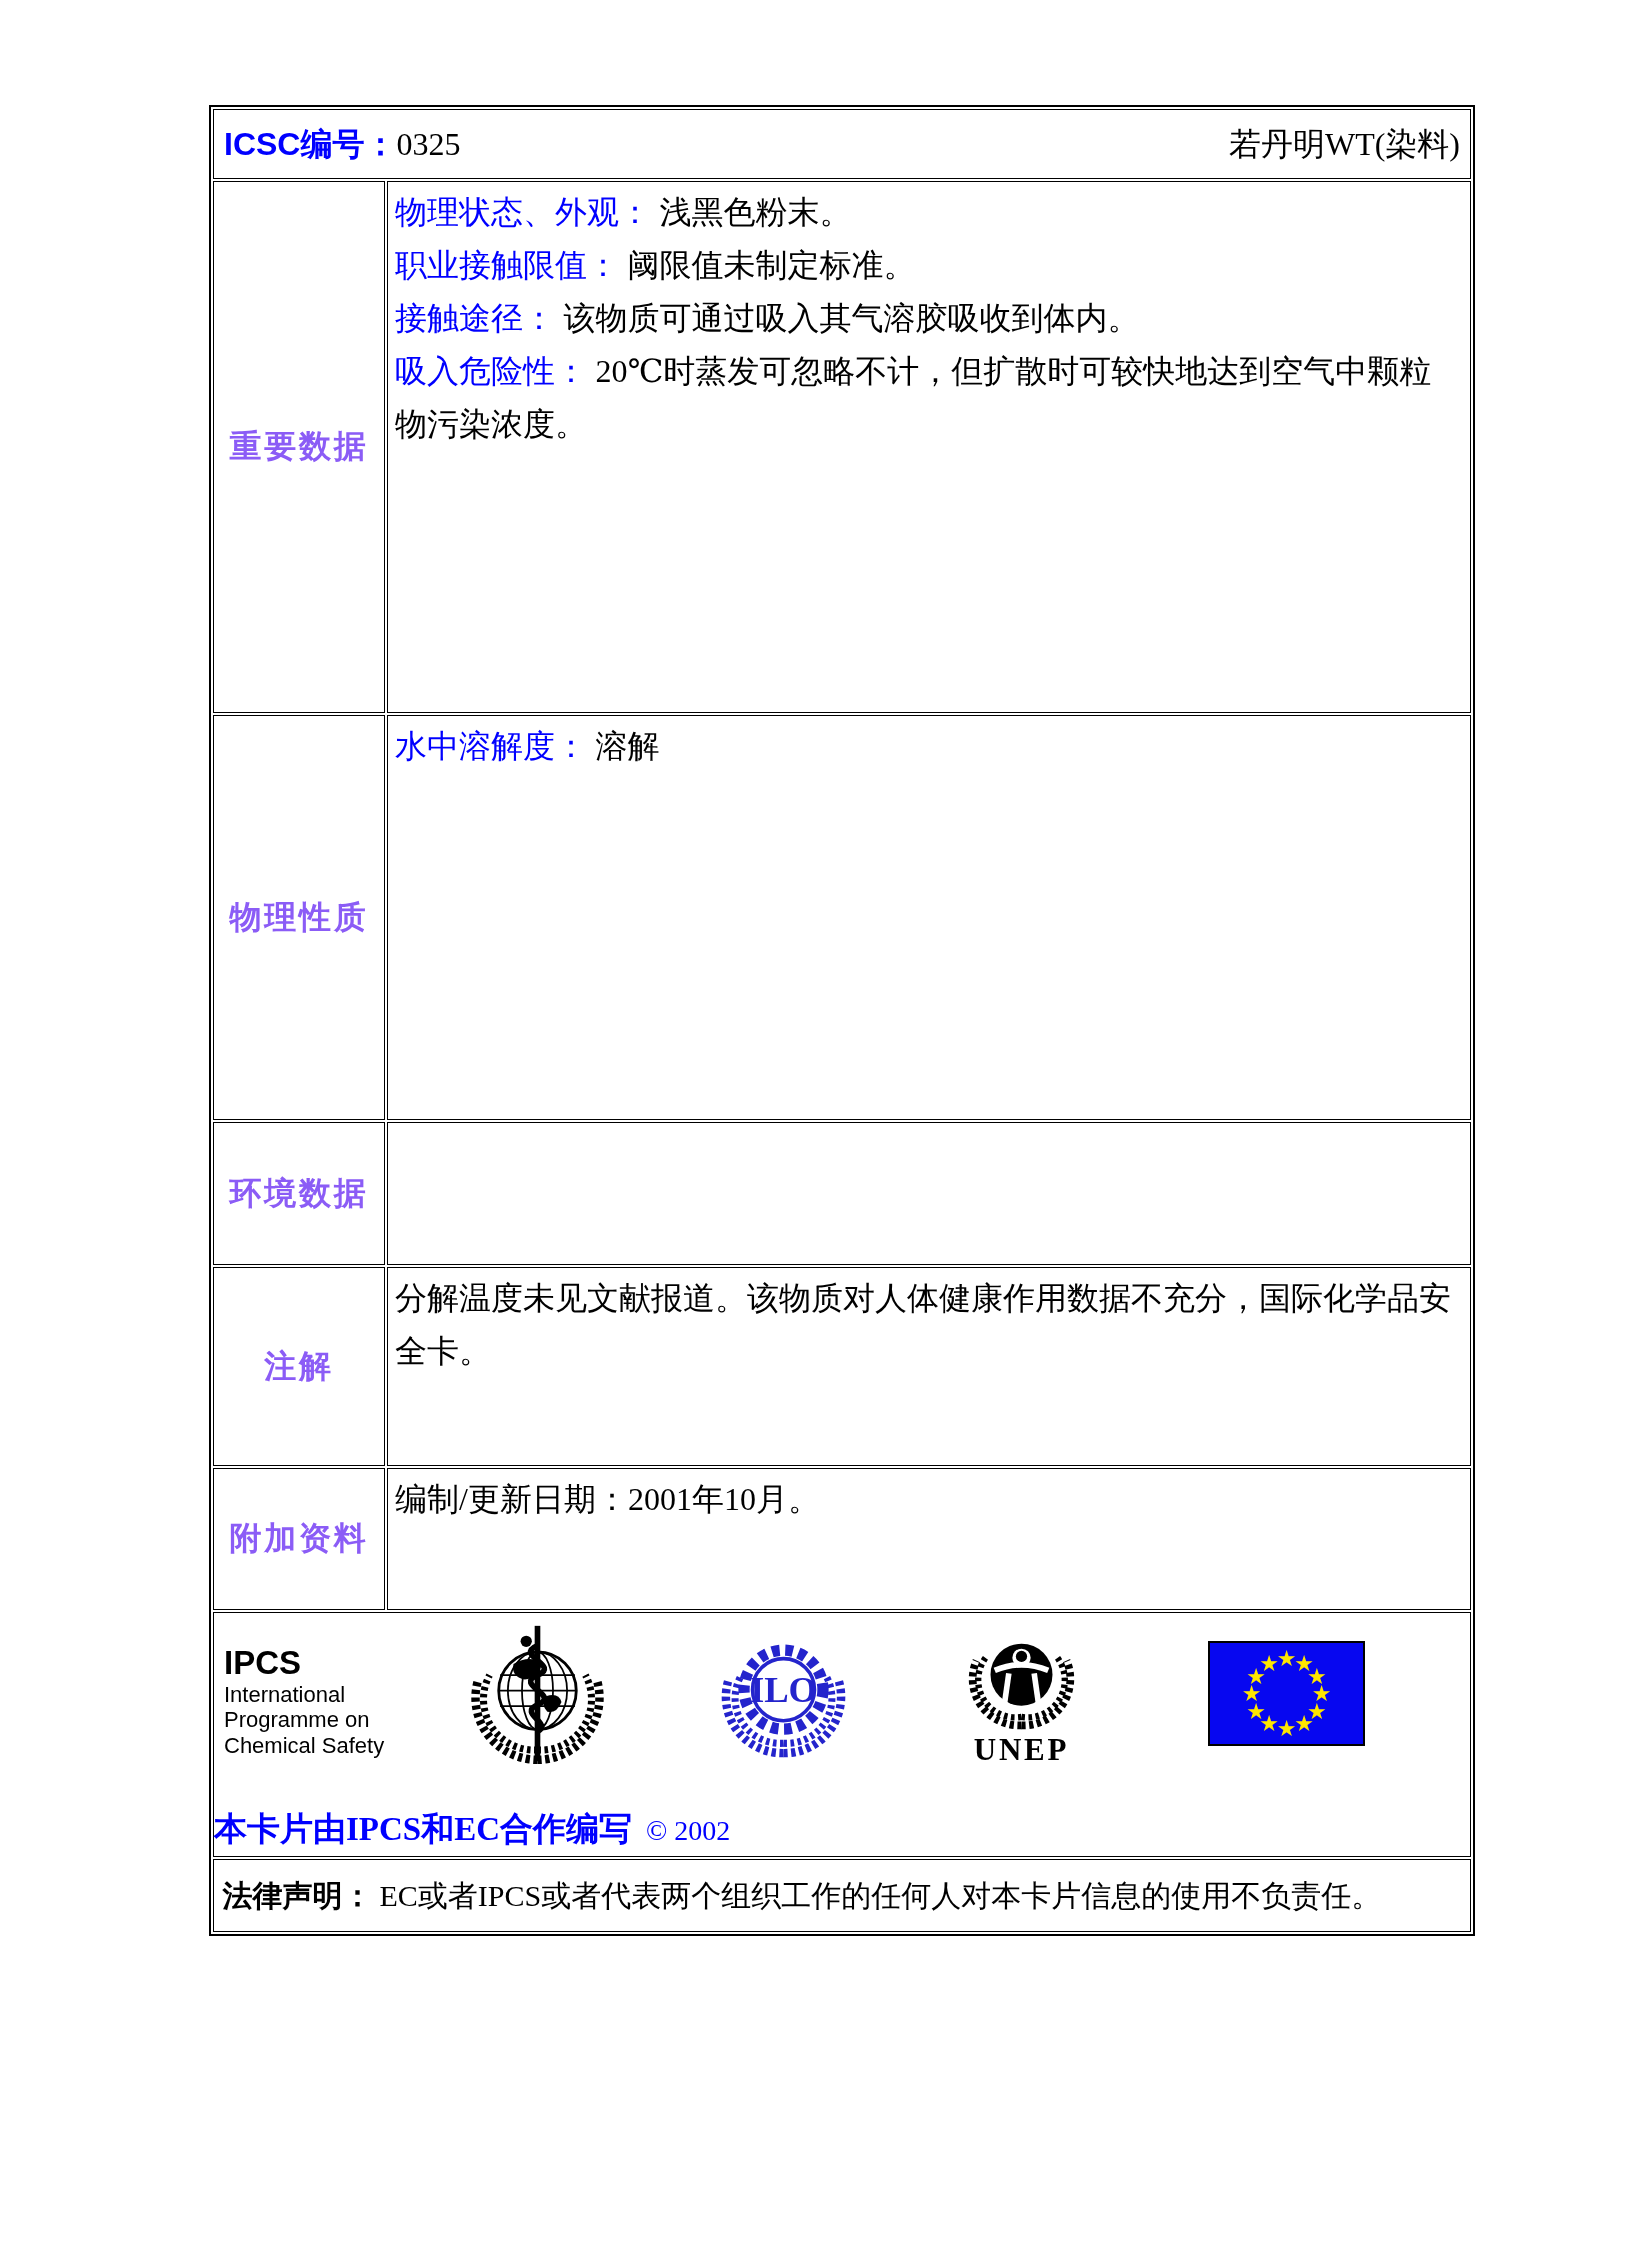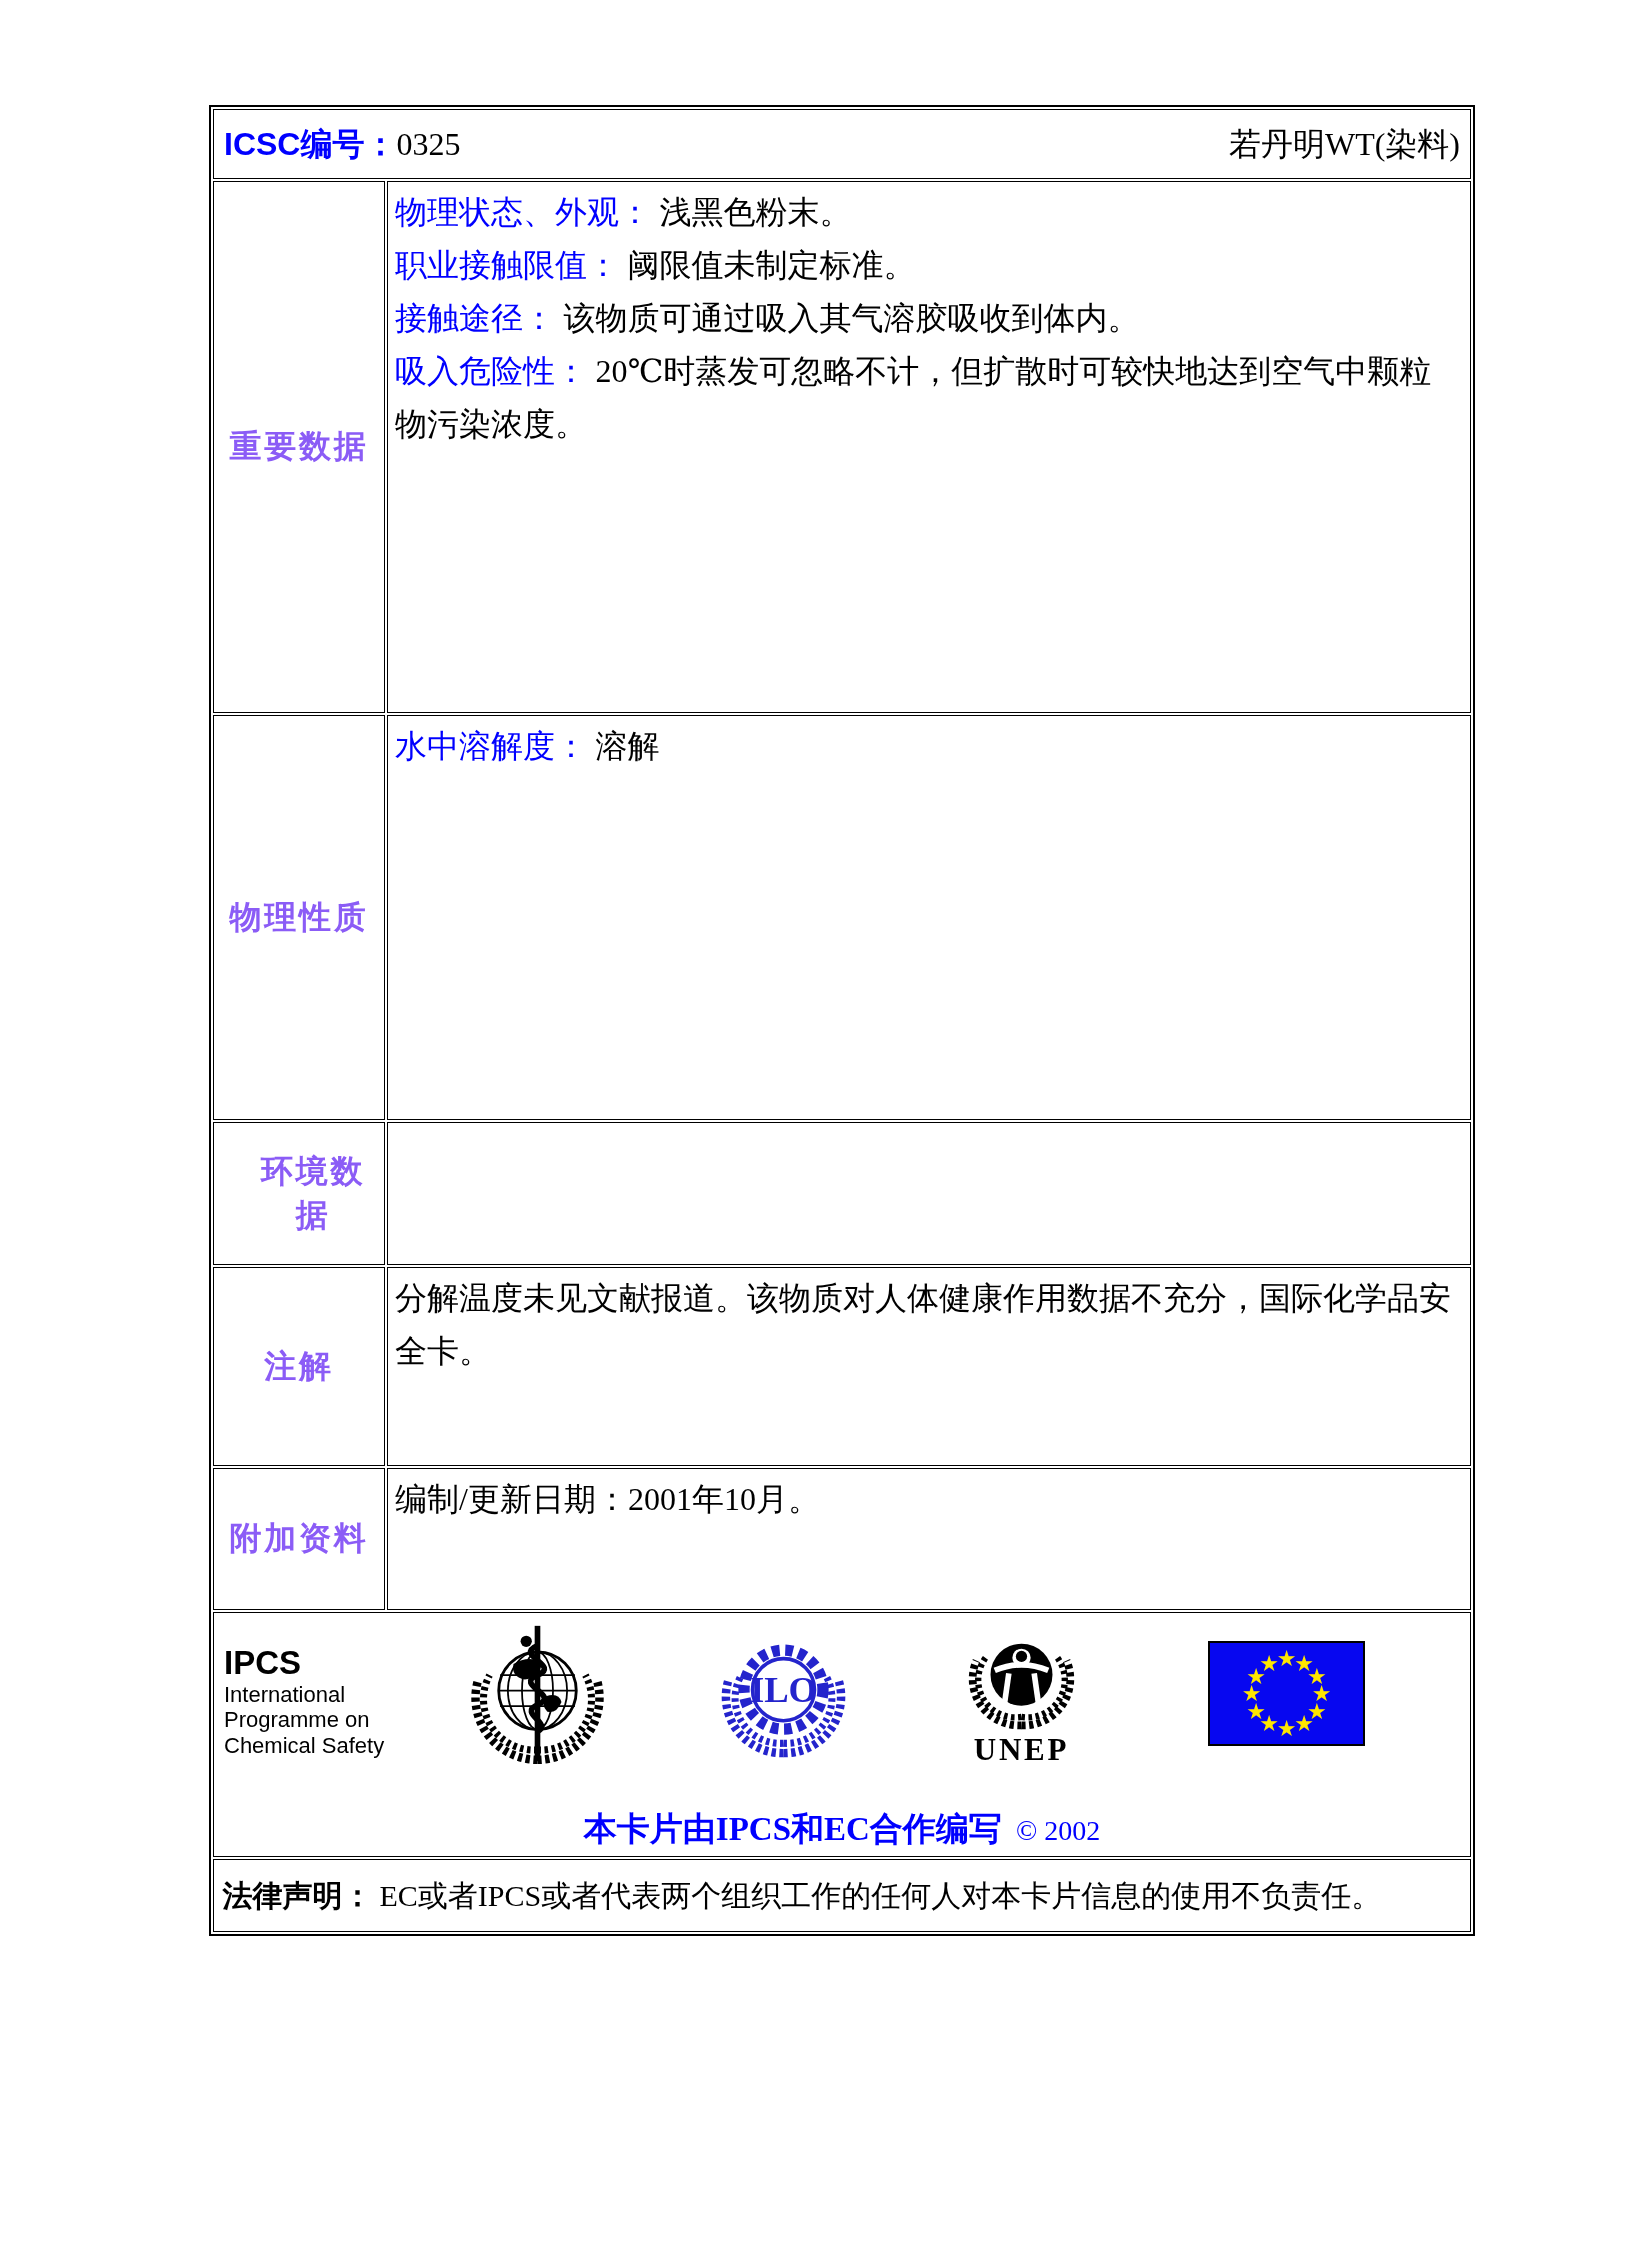--- a/index.html
+++ b/index.html
@@ -30,21 +30,21 @@
   .who-logo{position:absolute;left:253px;top:7px;}
   .ilo-logo{position:absolute;left:499px;top:15.6px;}
   .unep-block{position:absolute;left:744px;top:11.3px;width:127px;text-align:center;}
   .unep-caption{font-size:31px;font-weight:bold;letter-spacing:2.8px;line-height:33px;
         font-family:"Liberation Serif","DejaVu Serif",serif;}
   .eu-flag{position:absolute;left:994px;top:28px;width:157px;height:105px;
         border:2.1px solid #000;box-sizing:border-box;}
   .eu-stars{position:absolute;left:0;top:0;width:100%;height:100%;}
   .eu-star{position:absolute;left:50%;top:50%;color:#ffe600;font-size:22px;line-height:22px;
         font-family:"DejaVu Sans",sans-serif;}
-  .credit-line{position:absolute;left:0;right:0;bottom:4.2px;text-align:center;color:#0000ff;}
+  .credit-line{position:absolute;left:0;right:0;bottom:4.2px;text-align:left;color:#0000ff;}
   .credit-main{font-size:33px;font-weight:bold;}
   .credit-copy{font-size:28px;margin-left:14px;font-weight:normal;}
   td.legal{padding:0 8.5px;font-size:30px;line-height:69px;}
   .legal-label{font-weight:bold;font-family:"Liberation Sans","DejaVu Sans",sans-serif;
         margin-right:7px;}
 </style>
 </head>
 <body>
 
 <div class="page">
@@ -87,21 +87,21 @@
     <tr>
       <td class="rowlabel" style="height:403px;">物理性质</td>
       <td class="content">
         <div>
           <span class="fieldlabel">水中溶解度：</span><span>溶解</span>
         </div>
       </td>
     </tr>
 
     <tr>
-      <td class="rowlabel" style="height:141px;padding-left:31px;">环境数据</td>
+      <td class="rowlabel" style="height:141px;">环境数据</td>
       <td class="content"></td>
     </tr>
 
     <tr>
       <td class="rowlabel" style="height:197px;">注解</td>
       <td class="content">分解温度未见文献报道。该物质对人体健康作用数据不充分，国际化学品安全卡。</td>
     </tr>
 
     <tr>
       <td class="rowlabel" style="height:140px;">附加资料</td>

